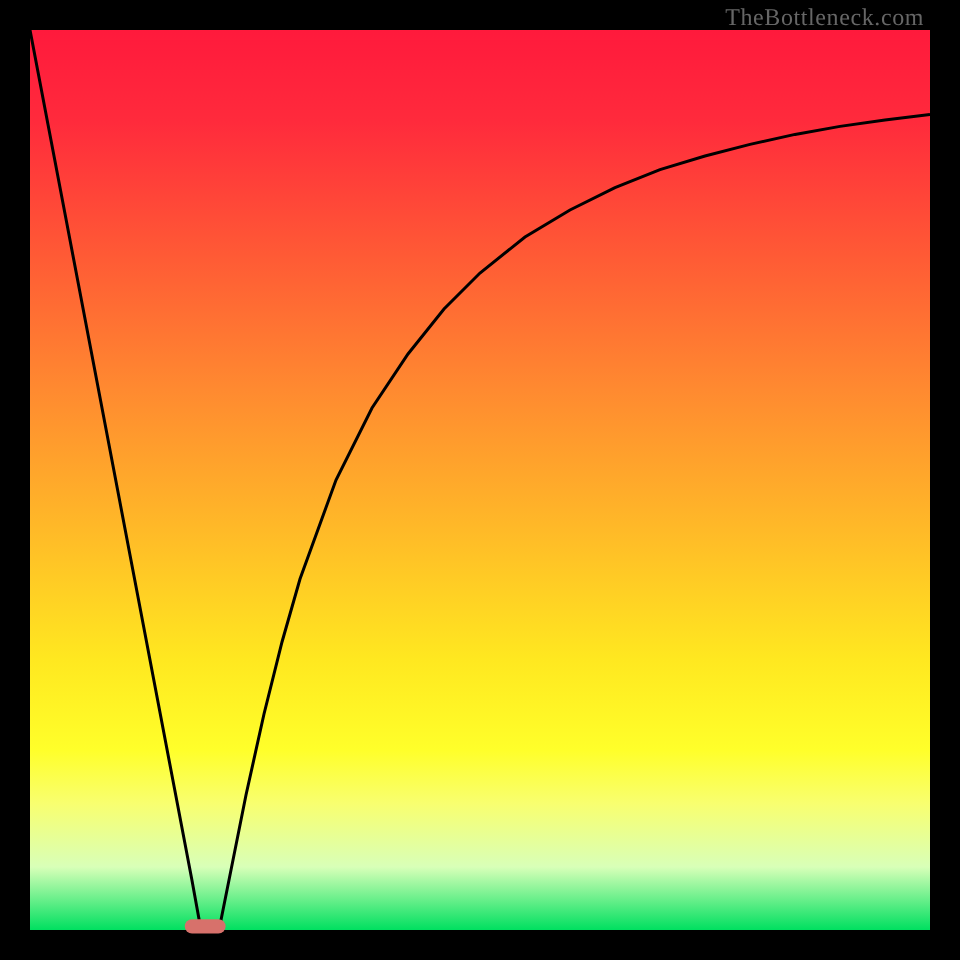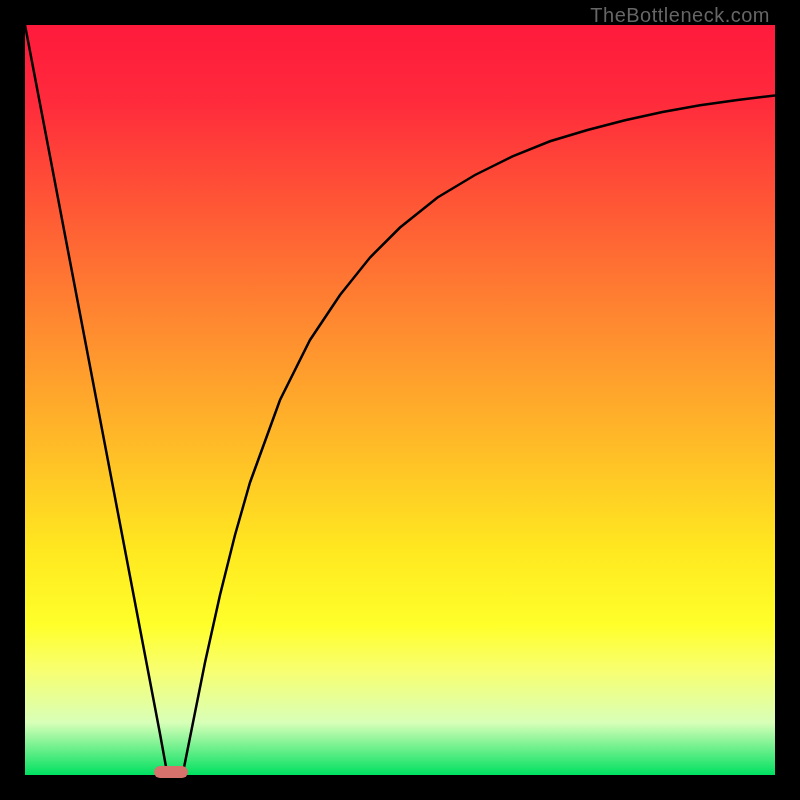--- a/index.html
+++ b/index.html
@@ -10,20 +10,21 @@
     overflow: hidden;
     font-family: Arial, Helvetica, sans-serif;
     background: #000;
   }
   .frame {
     position: relative;
     width: 800px;
     height: 800px;
     background: #000;
     box-sizing: border-box;
+    font-family: Liberation Serif, serif;
   }
   .plot {
     position: absolute;
     left: 25px;
     top: 25px;
     width: 750px;
     height: 750px;
     box-sizing: border-box;
     background: linear-gradient(
       to bottom,

